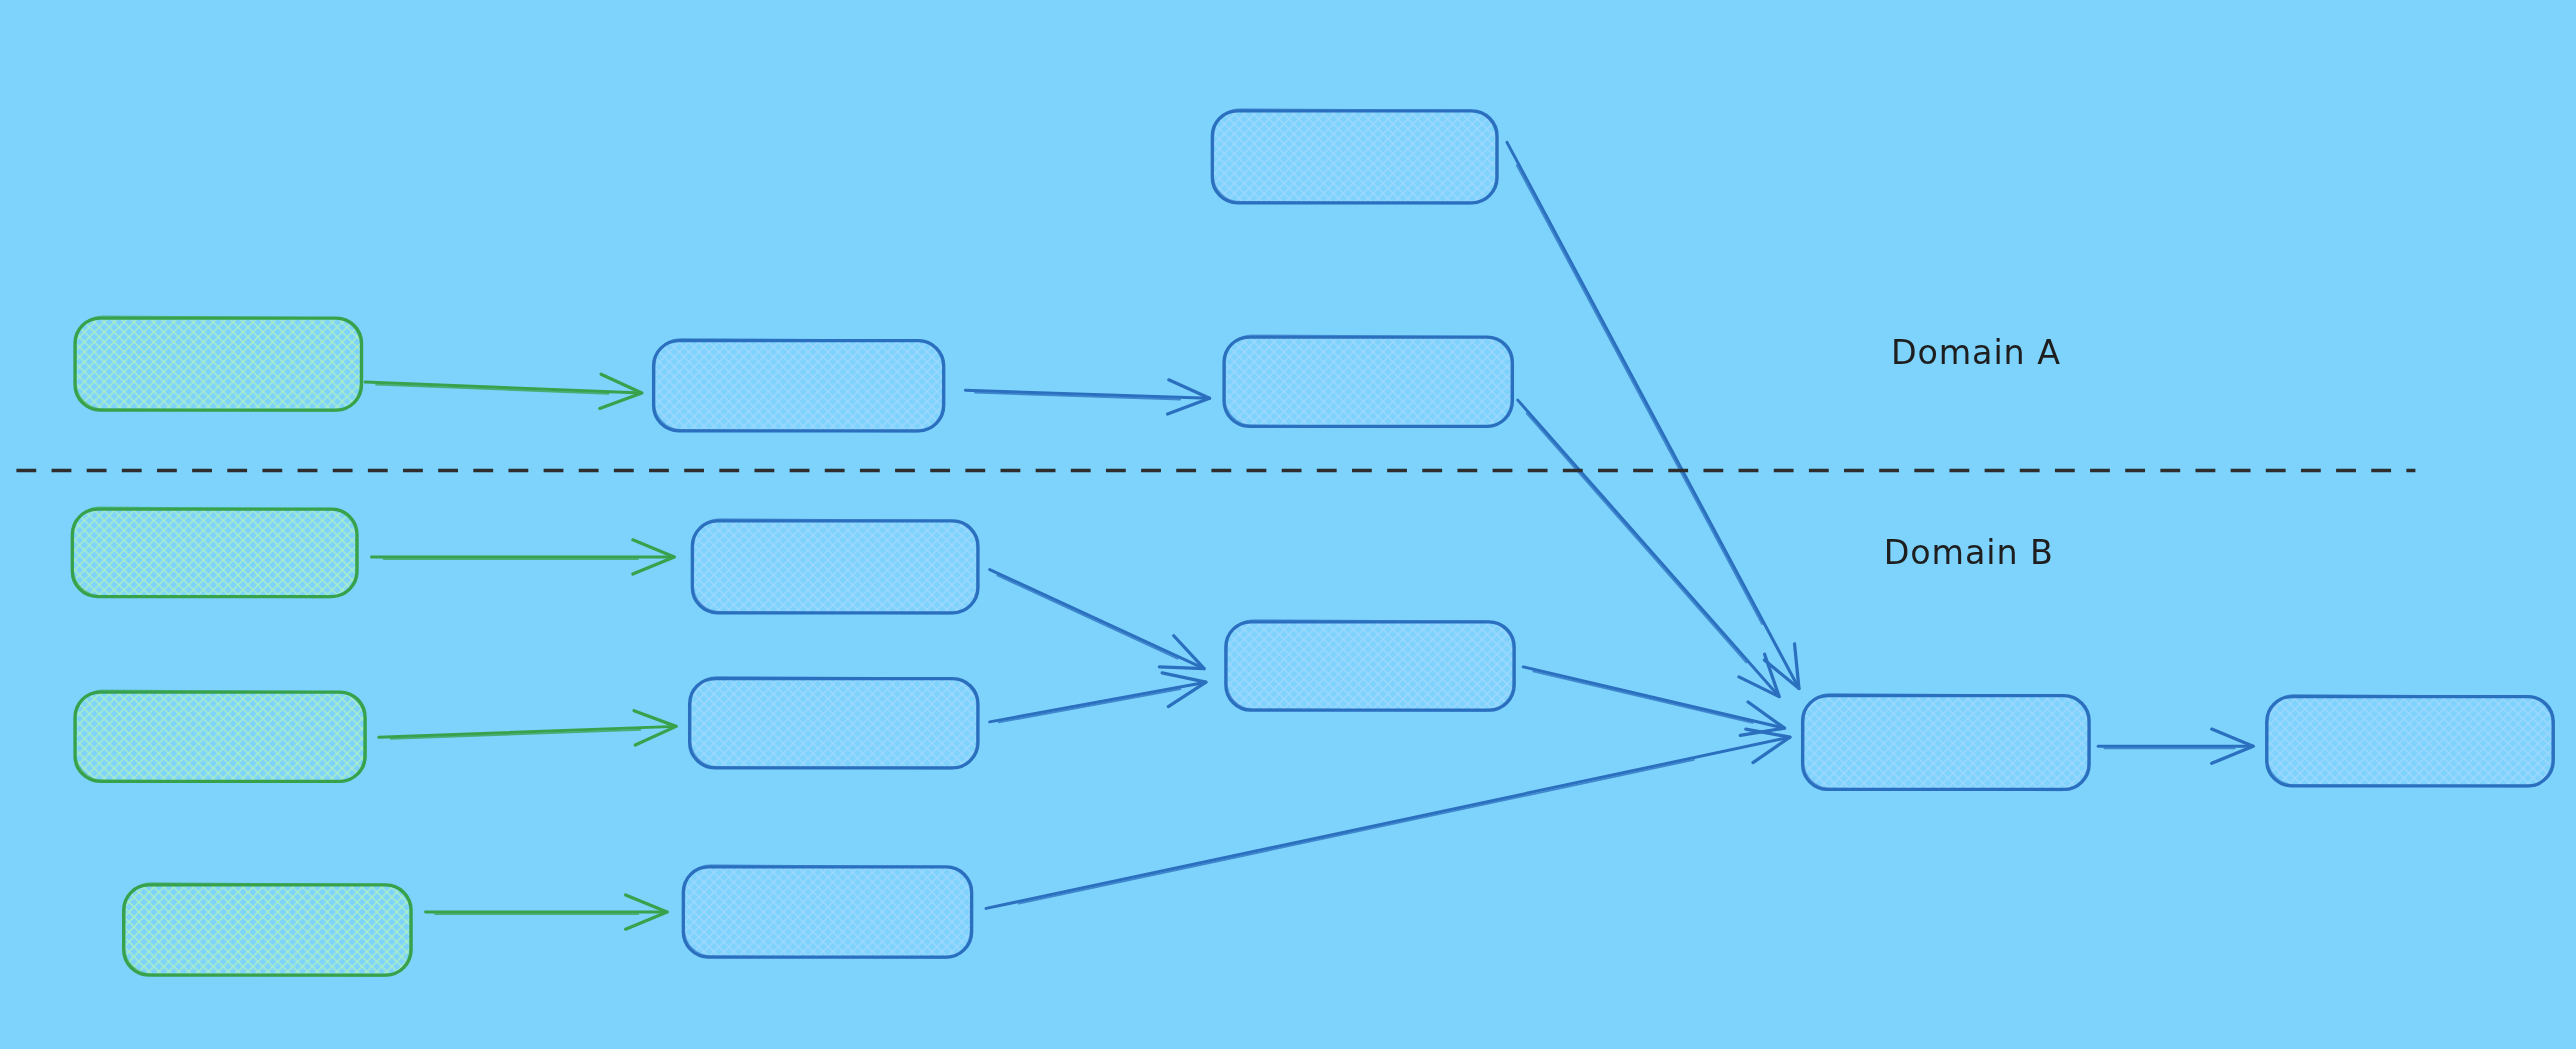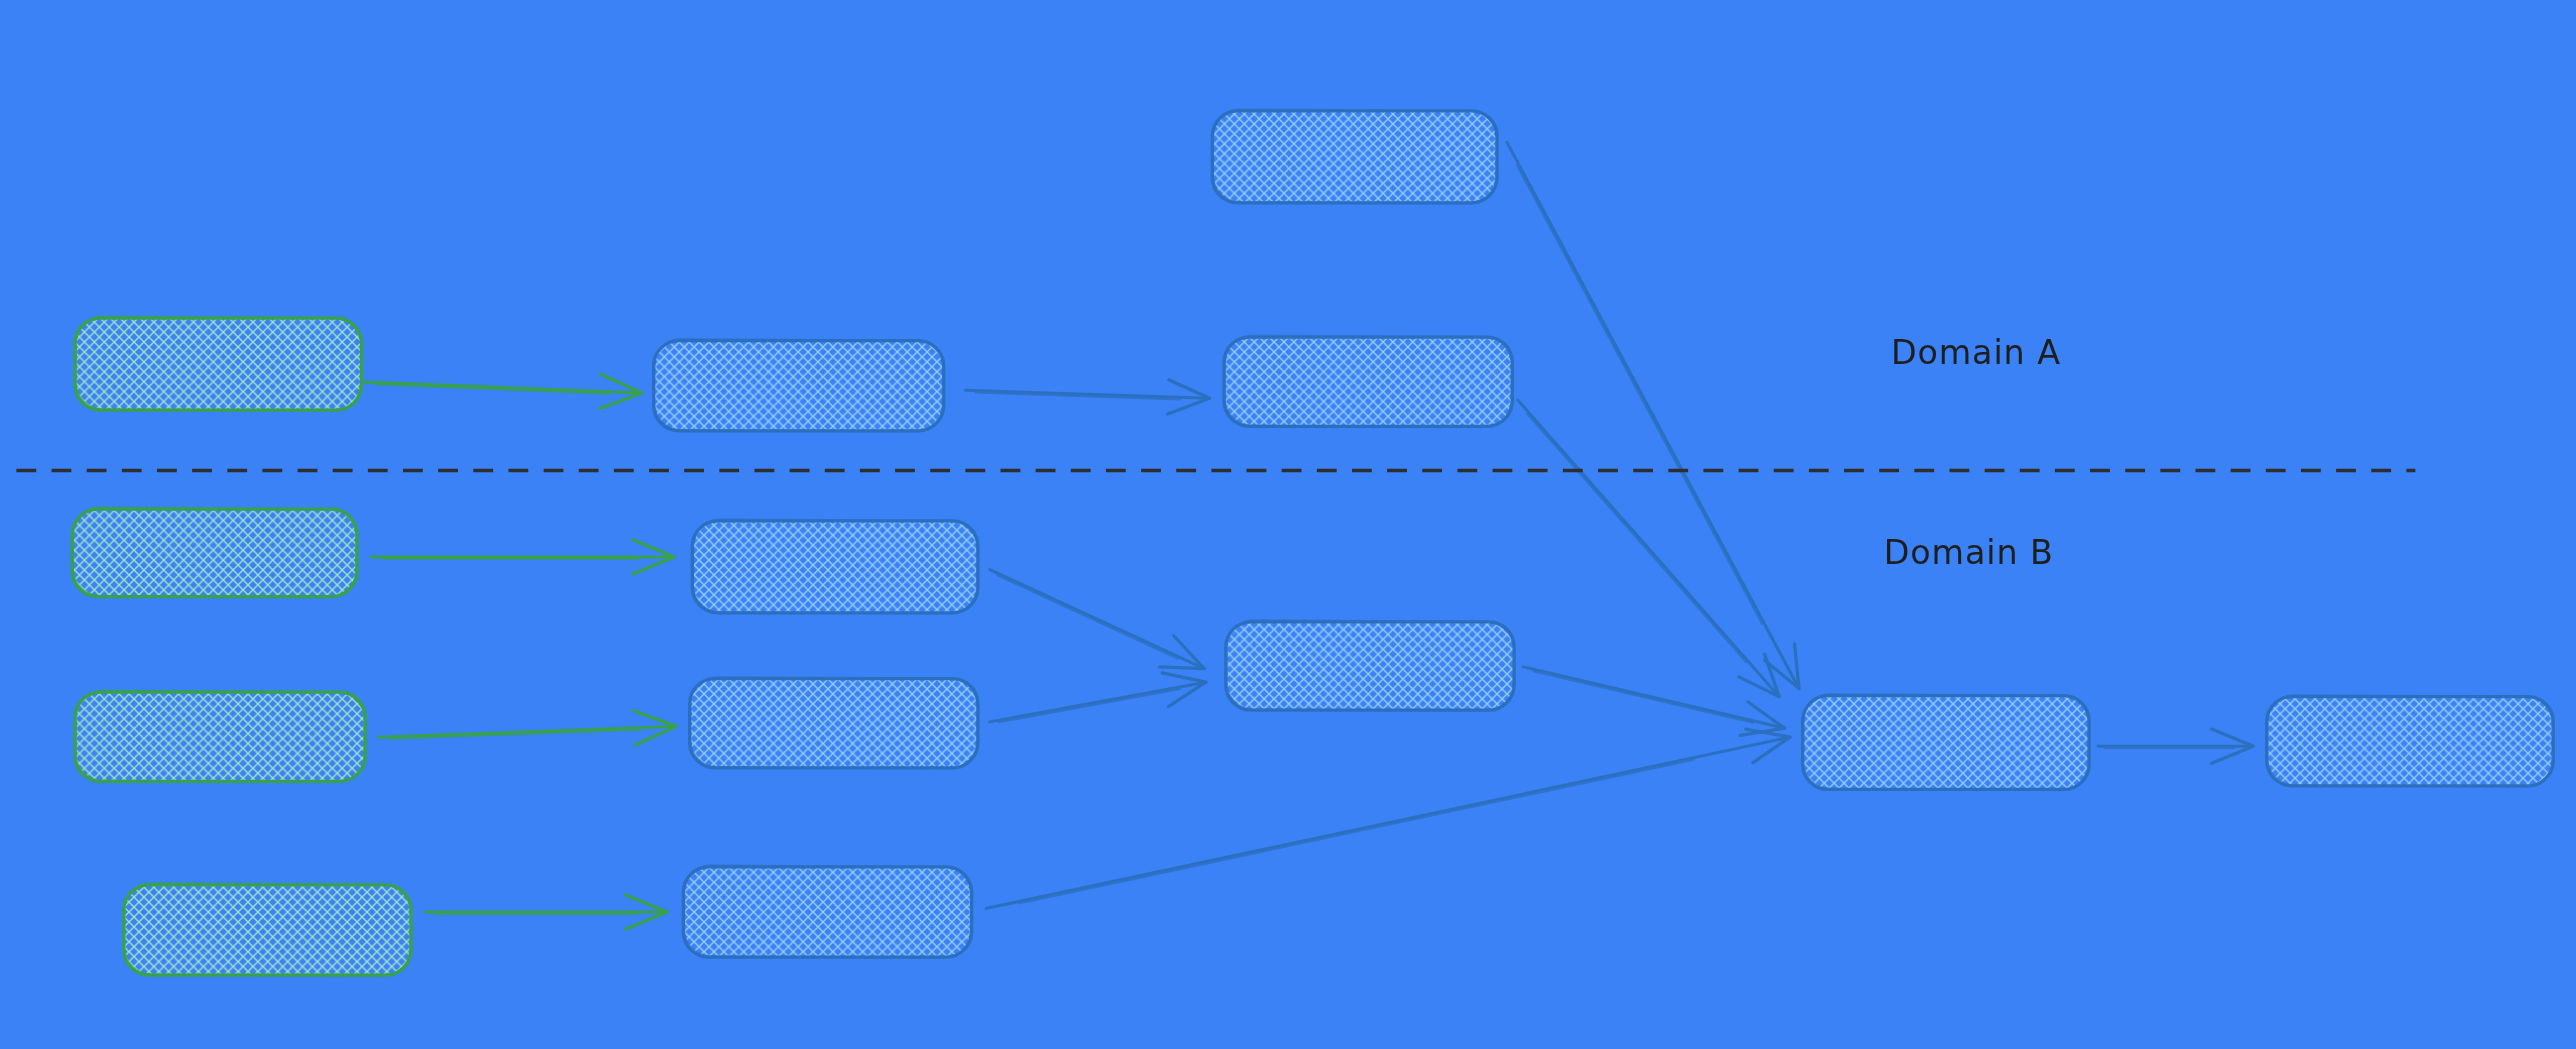--- a/index.html
+++ b/index.html
@@ -19,21 +19,21 @@
     font-family: "DejaVu Sans", sans-serif;
     font-size: 37px;
     letter-spacing: 1px;
     font-weight: 500;
   }
   .node-rect { fill-opacity: 0.85; }
 </style>
 </head>
 <body>
 
-<div id="stage" style="background: #3b82f6;">
+<div id="stage" style="background: #7dd3fc;">
   <svg id="diagram-svg" xmlns="http://www.w3.org/2000/svg" width="2576" height="1049" viewBox="0 0 2858 1164">
     <defs>
       <pattern id="hatch-blue" patternUnits="userSpaceOnUse" width="11" height="11">
         <line id="hatch-blue-l1" x1="0" y1="0" x2="11" y2="11" stroke-width="1.6" stroke="#a5d8ff"></line>
         <line id="hatch-blue-l2" x1="11" y1="0" x2="0" y2="11" stroke-width="1.6" stroke="#a5d8ff"></line>
       </pattern>
       <pattern id="hatch-green" patternUnits="userSpaceOnUse" width="11" height="11">
         <line id="hatch-green-l1" x1="0" y1="0" x2="11" y2="11" stroke-width="1.6" stroke="#b2f2bb"></line>
         <line id="hatch-green-l2" x1="11" y1="0" x2="0" y2="11" stroke-width="1.6" stroke="#b2f2bb"></line>
       </pattern>

